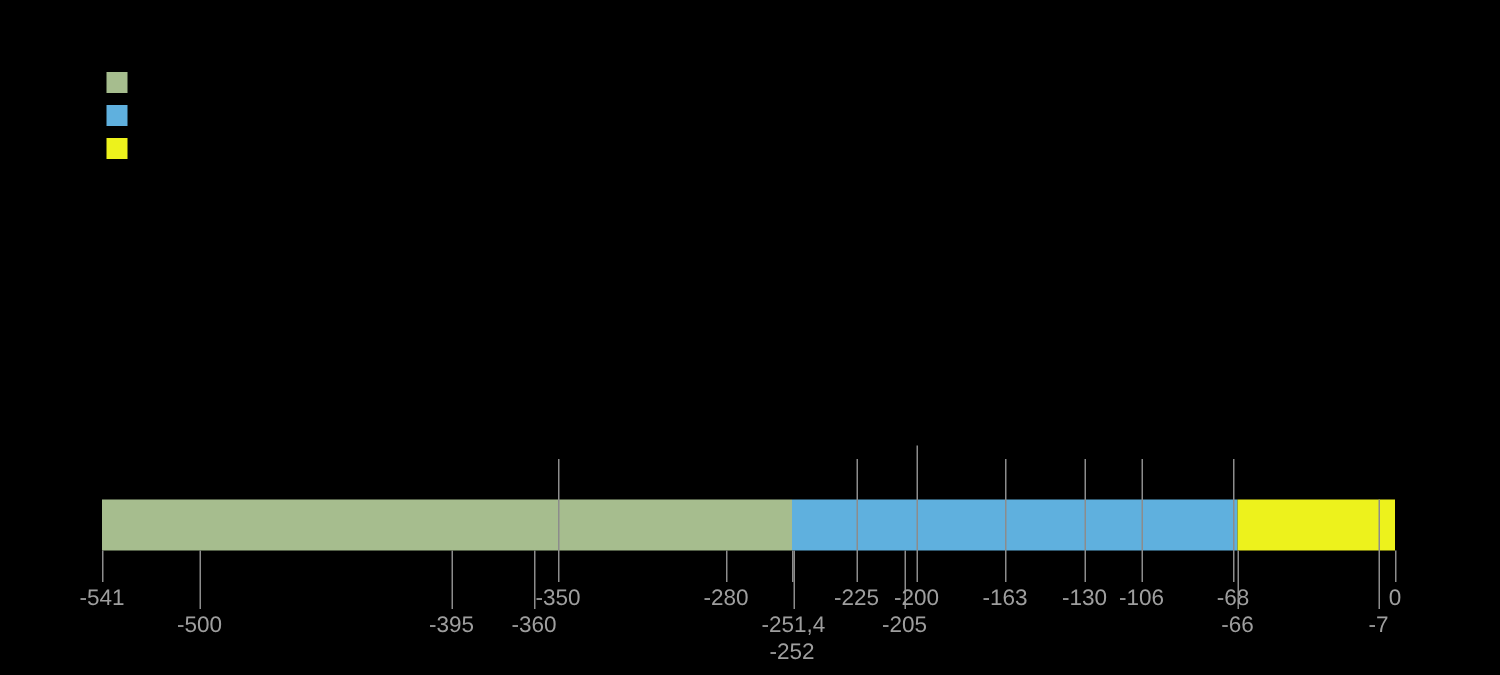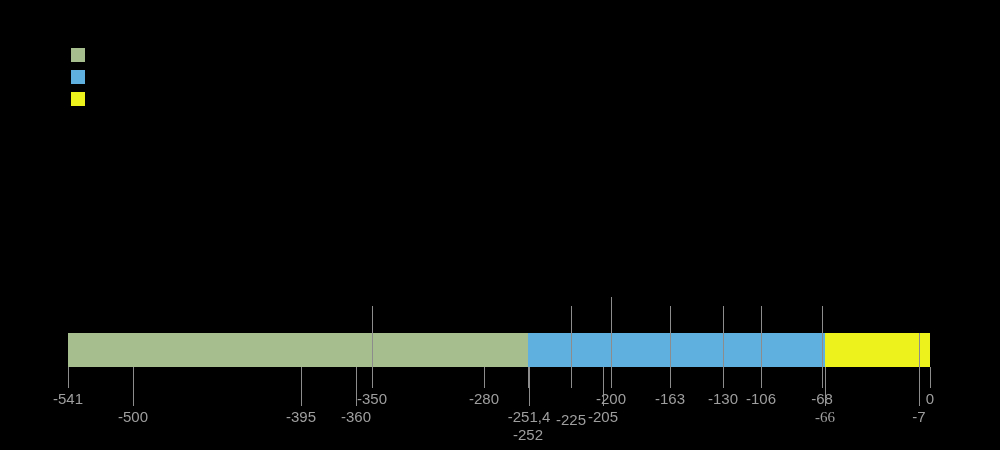--- a/index.html
+++ b/index.html
@@ -67,33 +67,33 @@
       <div class="tick-label" style="left: 356px; top: 409px;">-360</div>
       <div class="tick-line" style="left: 372px; top: 306px; height: 82px;"></div>
       <div class="tick-label" style="left: 372px; top: 391px; text-align: center;">-350</div>
       <div class="tick-line" style="left: 484px; top: 367px; height: 21px;"></div>
       <div class="tick-label" style="left: 484px; top: 391px;">-280</div>
       <div class="tick-line" style="left: 528px; top: 367px; height: 21px;"></div>
       <div class="tick-label" style="left: 528px; top: 391px; margin-top: 36px;">-252</div>
       <div class="tick-line" style="left: 529px; top: 367px; height: 39px;"></div>
       <div class="tick-label" style="left: 529px; top: 409px;">-251,4</div>
       <div class="tick-line" style="left: 571px; top: 306px; height: 82px;"></div>
-      <div class="tick-label" style="left: 571px; top: 391px; margin-top: 21px;">-225</div>
+      <div class="tick-label" style="left: 571px; top: 391px;">-225</div>
       <div class="tick-line" style="left: 603px; top: 367px; height: 39px;"></div>
       <div class="tick-label" style="left: 603px; top: 409px;">-205</div>
       <div class="tick-line" style="left: 611px; top: 297px; height: 91px;"></div>
       <div class="tick-label" style="left: 611px; top: 391px;">-200</div>
       <div class="tick-line" style="left: 670px; top: 306px; height: 82px;"></div>
       <div class="tick-label" style="left: 670px; top: 391px;">-163</div>
       <div class="tick-line" style="left: 723px; top: 306px; height: 82px;"></div>
       <div class="tick-label" style="left: 723px; top: 391px;">-130</div>
       <div class="tick-line" style="left: 761px; top: 306px; height: 82px;"></div>
       <div class="tick-label" style="left: 761px; top: 391px;">-106</div>
       <div class="tick-line" style="left: 822px; top: 306px; height: 82px;"></div>
       <div class="tick-label" style="left: 822px; top: 391px;">-68</div>
       <div class="tick-line" style="left: 825px; top: 367px; height: 39px;"></div>
-      <div class="tick-label" style="left: 825px; top: 409px; font-family: Liberation Serif, serif;">-66</div>
+      <div class="tick-label" style="left: 825px; top: 409px;">-66</div>
       <div class="tick-line" style="left: 919px; top: 333px; height: 73px;"></div>
       <div class="tick-label" style="left: 919px; top: 409px;">-7</div>
       <div class="tick-line" style="left: 930px; top: 367px; height: 21px;"></div>
       <div class="tick-label" style="left: 930px; top: 391px;">0</div>
     </div>
 </div>
 
 </body></html>

